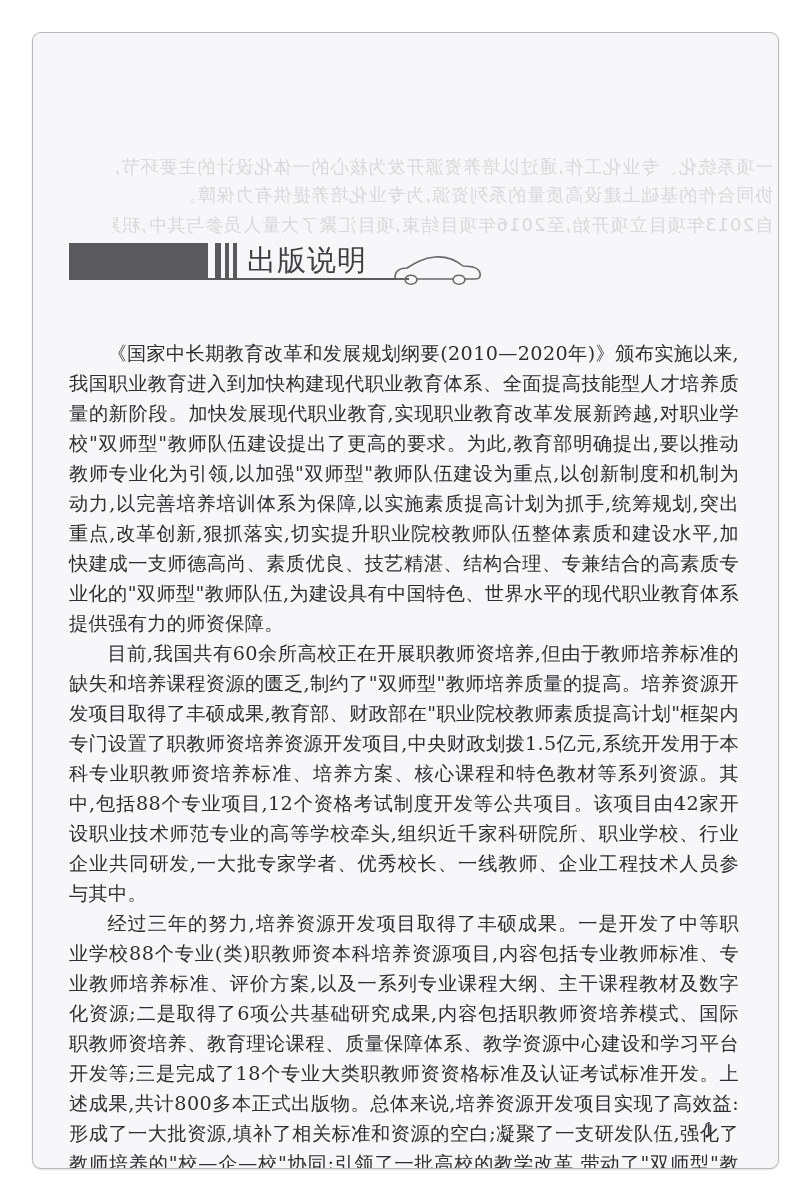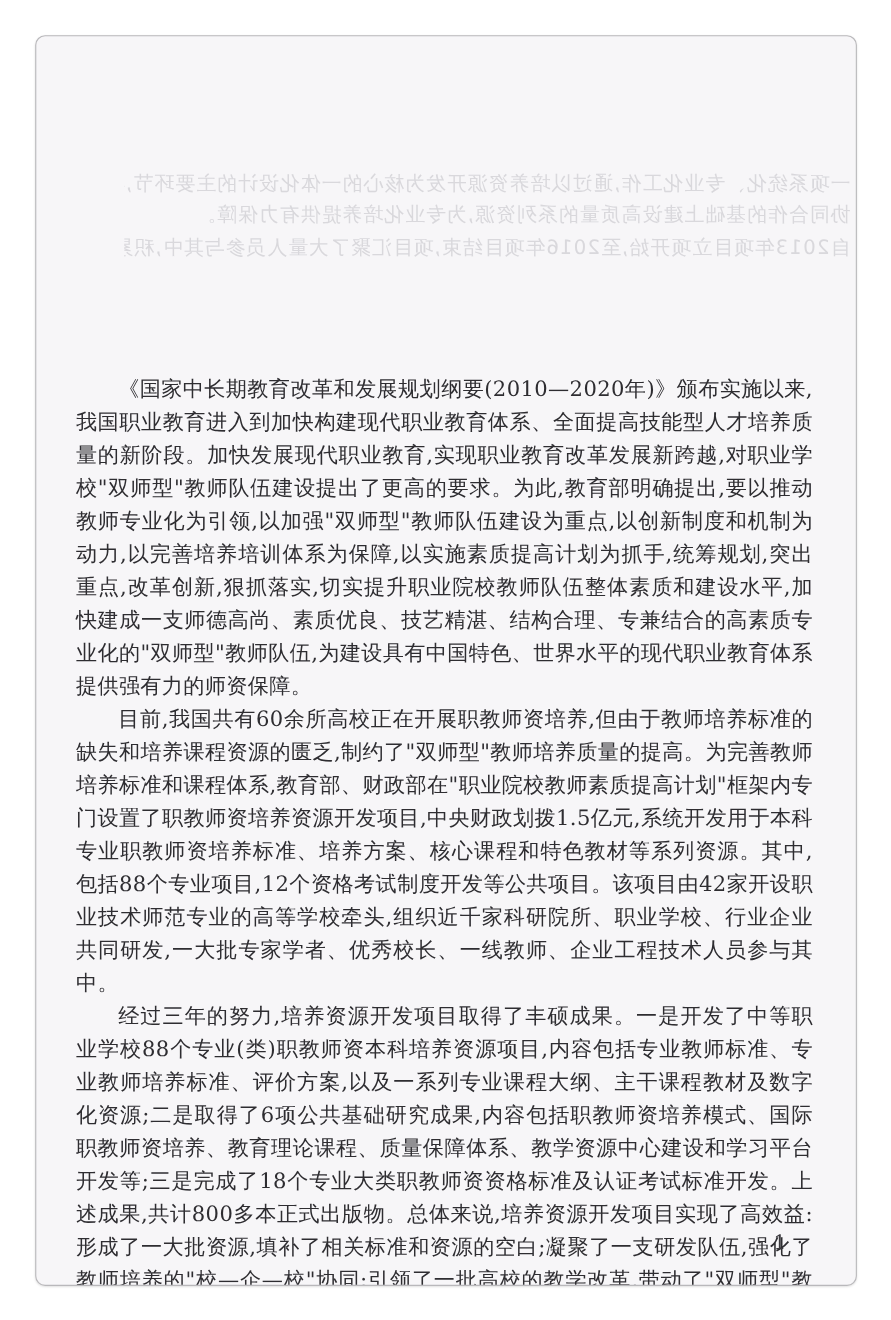--- a/index.html
+++ b/index.html
@@ -93,21 +93,34 @@
   </style>
 </head>
 <body>
 
 <div class="page">
 
   <div class="bleed" style="top:122px;">一项系统化、专业化工作,通过以培养资源开发为核心的一体化设计的主要环节,在多方</div>
   <div class="bleed" style="top:150px;">协同合作的基础上建设高质量的系列资源,为专业化培养提供有力保障。</div>
   <div class="bleed" style="top:180px;">自2013年项目立项开始,至2016年项目结束,项目汇聚了大量人员参与其中,积累了大</div>
 
+  <div class="heading" style="left:36px; top:208px;">
+    <div class="bar"></div>
+    <div class="stripe s1"></div>
+    <div class="stripe s2"></div>
+    <div class="stripe s3"></div>
+    <div class="baseline"></div>
+    <div class="title">出版说明</div>
+    <svg class="car-icon" viewBox="0 0 92 42">
+      <path d="M2 27 C2 20 6 17 14 17 C22 12 30 7 42 6 C56 5 64 10 70 15 C80 15 86 18 87 22 C88 26 86 28 82 28 L72 28 C70 23 62 23 60 28 L24 28 C22 23 14 23 12 28 L6 28 C3 28 2 27 2 27 Z" fill="none" stroke="#6a696d" stroke-width="1.6"></path>
+      <path d="M12 28 C12 35 24 35 24 28" fill="none" stroke="#6a696d" stroke-width="1.6"></path>
+      <path d="M60 28 C60 35 72 35 72 28" fill="none" stroke="#6a696d" stroke-width="1.6"></path>
+    </svg>
+  </div>
 
   <div class="body-text" style="left:36px; top:306px;">
     <p>《国家中长期教育改革和发展规划纲要(2010—2020年)》颁布实施以来,我国职业教育进入到加快构建现代职业教育体系、全面提高技能型人才培养质量的新阶段。加快发展现代职业教育,实现职业教育改革发展新跨越,对职业学校"双师型"教师队伍建设提出了更高的要求。为此,教育部明确提出,要以推动教师专业化为引领,以加强"双师型"教师队伍建设为重点,以创新制度和机制为动力,以完善培养培训体系为保障,以实施素质提高计划为抓手,统筹规划,突出重点,改革创新,狠抓落实,切实提升职业院校教师队伍整体素质和建设水平,加快建成一支师德高尚、素质优良、技艺精湛、结构合理、专兼结合的高素质专业化的"双师型"教师队伍,为建设具有中国特色、世界水平的现代职业教育体系提供强有力的师资保障。</p>
-    <p>目前,我国共有60余所高校正在开展职教师资培养,但由于教师培养标准的缺失和培养课程资源的匮乏,制约了"双师型"教师培养质量的提高。为完善教师培养标准和课程体系,教育部、财政部在"职业院校教师素质提高计划"框架内专门设置了职教师资培养资源开发项目,中央财政划拨1.5亿元,系统开发用于本科专业职教师资培养标准、培养方案、核心课程和特色教材等系列资源。其中,包括88个专业项目,12个资格考试制度开发等公共项目。该项目由42家开设职业技术师范专业的高等学校牵头,组织近千家科研院所、职业学校、行业企业共同研发,一大批专家学者、优秀校长、一线教师、企业工程技术人员参与其中。</p>
+    <p>目前,我国共有60余所高校正在开展职教师资培养,但由于教师培养标准的缺失和培养课程资源的匮乏,制约了"双师型"教师培养质量的提高。培养资源开发项目取得了丰硕成果,教育部、财政部在"职业院校教师素质提高计划"框架内专门设置了职教师资培养资源开发项目,中央财政划拨1.5亿元,系统开发用于本科专业职教师资培养标准、培养方案、核心课程和特色教材等系列资源。其中,包括88个专业项目,12个资格考试制度开发等公共项目。该项目由42家开设职业技术师范专业的高等学校牵头,组织近千家科研院所、职业学校、行业企业共同研发,一大批专家学者、优秀校长、一线教师、企业工程技术人员参与其中。</p>
     <p>经过三年的努力,培养资源开发项目取得了丰硕成果。一是开发了中等职业学校88个专业(类)职教师资本科培养资源项目,内容包括专业教师标准、专业教师培养标准、评价方案,以及一系列专业课程大纲、主干课程教材及数字化资源;二是取得了6项公共基础研究成果,内容包括职教师资培养模式、国际职教师资培养、教育理论课程、质量保障体系、教学资源中心建设和学习平台开发等;三是完成了18个专业大类职教师资资格标准及认证考试标准开发。上述成果,共计800多本正式出版物。总体来说,培养资源开发项目实现了高效益:形成了一大批资源,填补了相关标准和资源的空白;凝聚了一支研发队伍,强化了教师培养的"校—企—校"协同;引领了一批高校的教学改革,带动了"双师型"教师的专业化培养。职教师资培养资源开发项目是支撑专业化培养的</p>
   </div>
 
   <div class="page-number" style="top:1086px;">· 1 ·</div>
 </div>
 
 </body></html>

